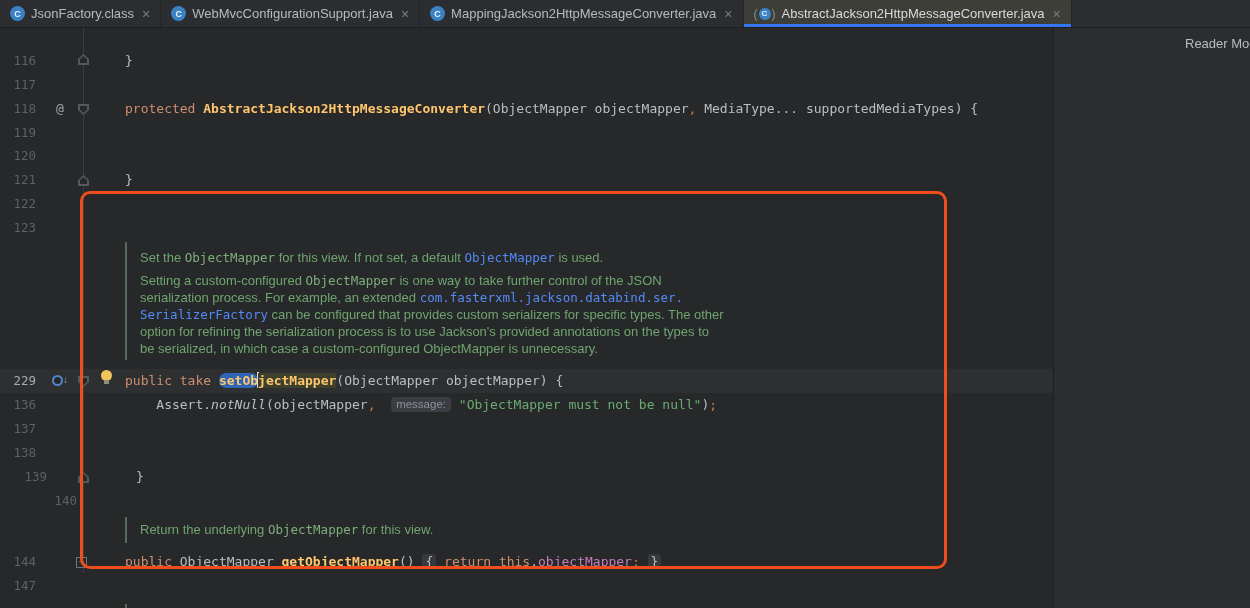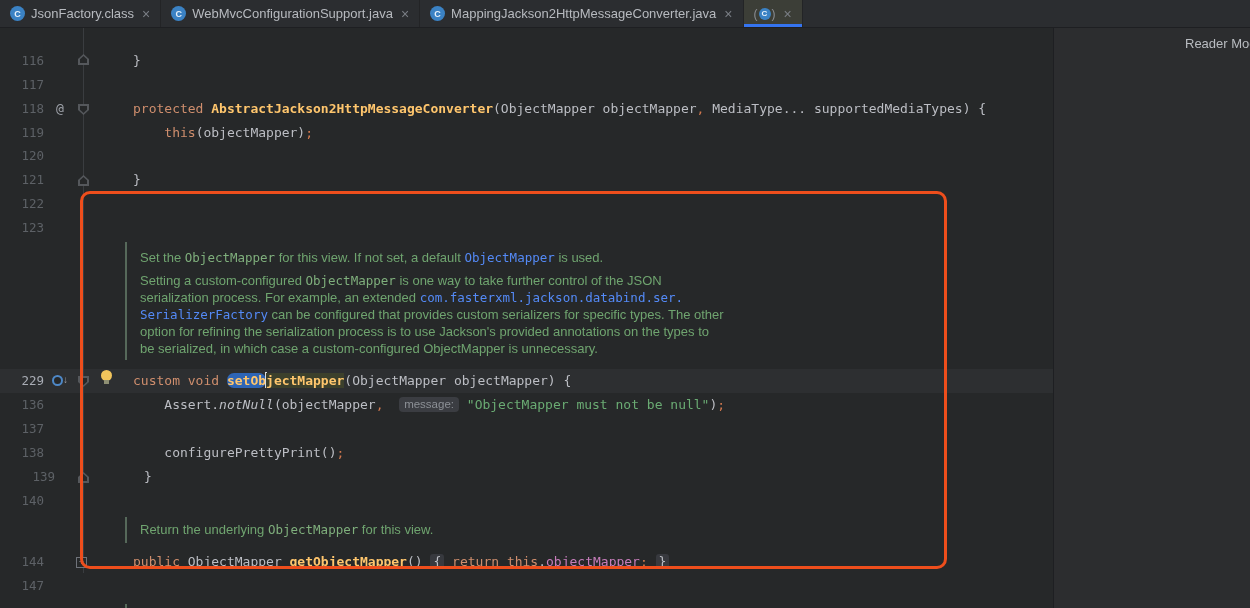--- a/index.html
+++ b/index.html
@@ -36,21 +36,21 @@
 
   
   .editor{position:absolute;left:0;top:28px;width:1250px;height:580px;background:var(--bg);}
   .curline{position:absolute;left:0;top:341px;width:1053px;height:24px;background:var(--curline);}
   .fold-guide{position:absolute;left:83px;top:0;width:1px;height:545px;background:var(--guide);}
   .right-sep{position:absolute;left:1053px;top:0;width:1px;height:580px;background:var(--sep);}
   .right-panel{position:absolute;left:1054px;top:0;width:196px;height:580px;background:var(--panel-bg);}
   .reader{position:absolute;left:131px;top:8px;font-size:13px;color:var(--reader);white-space:nowrap;}
 
   
-  .row{position:absolute;left:8px;height:24px;line-height:24px;width:1053px;}
+  .row{position:absolute;left:0;height:24px;line-height:24px;width:1053px;}
   .row .num{position:absolute;left:4px;width:32px;text-align:right;
     font-family:"DejaVu Sans Mono","Liberation Mono",monospace;font-size:12.5px;color:var(--lnum);}
   .row.cur .num{color:var(--lnum-active);}
   .row .code{position:absolute;left:125px;white-space:pre;
     font-family:"DejaVu Sans Mono","Liberation Mono",monospace;font-size:13px;color:var(--plain);}
   .s-kw{color:var(--kw);} .s-punct{color:var(--punct);} .s-plain{color:var(--plain);}
   .s-decl{color:var(--decl);font-weight:bold;} .s-field{color:var(--field);} .s-str{color:var(--str);}
   .s-ital{color:var(--plain);font-style:italic;}
   .x-sel{background:var(--sel-bg);border-radius:7px;} .x-hl{background:var(--hl-bg);}
   .s-caret{display:inline-block;width:2px;height:16px;background:var(--caret);
@@ -102,20 +102,21 @@
       <span class="label">WebMvcConfigurationSupport.java</span>
       <span class="close">×</span>
     </div>
     <div class="tab">
       <span class="cicon">C</span>
       <span class="label">MappingJackson2HttpMessageConverter.java</span>
       <span class="close">×</span>
     </div>
     <div class="tab active">
       <span class="aicon">(<span class="cicon">C</span>)</span>
+      <span class="label">AbstractJackson2HttpMessageConverter.java</span>
       <span class="close">×</span>
     </div>
   </div>
 
 <div class="editor">
   <div class="curline"></div>
   <div class="fold-guide"></div>
 
   <div id="code-layer">
       <div class="row" style="top: 21px;">
@@ -125,57 +126,55 @@
       <div class="row" style="top: 45px;">
         <span class="num">117</span>
         <span class="code"></span>
       </div>
       <div class="row" style="top: 69px;">
         <span class="num">118</span>
         <span class="code"><span class="s-kw">protected </span><span class="s-decl">AbstractJackson2HttpMessageConverter</span><span class="s-plain">(ObjectMapper objectMapper</span><span class="s-punct">,</span><span class="s-plain"> MediaType... supportedMediaTypes) {</span></span>
       </div>
       <div class="row" style="top: 93px;">
         <span class="num">119</span>
-        <span class="code"><span class="s-plain">    </span><span class="s-kw">this</span><span class="s-plain">(objectMapper)</span><span class="s-punct">;</span></span>
       </div>
       <div class="row" style="top: 116px;">
         <span class="num">120</span>
       </div>
       <div class="row" style="top: 140px;">
         <span class="num">121</span>
         <span class="code"><span class="s-plain">}</span></span>
       </div>
       <div class="row" style="top: 164px;">
         <span class="num">122</span>
         <span class="code"></span>
       </div>
       <div class="row" style="top: 188px;">
         <span class="num">123</span>
         <span class="code"></span>
       </div>
       <div class="row cur" style="top: 341px;">
         <span class="num">229</span>
-        <span class="code"><span class="s-kw">custom void </span><span class="s-decl x-sel">setOb</span><span class="s-caret"></span><span class="s-decl x-hl">jectMapper</span><span class="s-plain">(ObjectMapper objectMapper) {</span></span>
+        <span class="code"><span class="s-kw">public take </span><span class="s-decl x-sel">setOb</span><span class="s-caret"></span><span class="s-decl x-hl">jectMapper</span><span class="s-plain">(ObjectMapper objectMapper) {</span></span>
       </div>
       <div class="row" style="top: 365px;">
         <span class="num">136</span>
         <span class="code"><span class="s-plain">    Assert.</span><span class="s-ital">notNull</span><span class="s-plain">(objectMapper</span><span class="s-punct">,</span><span class="s-plain">  </span><span class="s-inlay">message:</span><span class="s-plain"> </span><span class="s-str">"ObjectMapper must not be null"</span><span class="s-plain">)</span><span class="s-punct">;</span></span>
       </div>
       <div class="row" style="top: 389px;">
         <span class="num">137</span>
       </div>
       <div class="row" style="top: 413px;">
         <span class="num">138</span>
-        <span class="code"><span class="s-plain">    configurePrettyPrint()</span><span class="s-punct">;</span></span>
       </div>
       <div class="row" style="top: 437px; margin-left: 11px;">
         <span class="num">139</span>
         <span class="code"><span class="s-plain">}</span></span>
       </div>
-      <div class="row" style="top: 461px;">
+      <div class="row" style="top: 461px; margin-left: 41px;">
         <span class="num">140</span>
         <span class="code"></span>
       </div>
       <div class="row" style="top: 522px;">
         <span class="num">144</span>
         <span class="code"><span class="s-kw">public </span><span class="s-plain">ObjectMapper </span><span class="s-decl">getObjectMapper</span><span class="s-plain">() </span><span class="s-foldbox">{</span><span class="s-plain"> </span><span class="s-kw">return </span><span class="s-kw">this</span><span class="s-plain">.</span><span class="s-field">objectMapper</span><span class="s-punct">;</span><span class="s-plain"> </span><span class="s-foldbox">}</span></span>
       </div>
       <div class="row" style="top: 546px;">
         <span class="num">147</span>
         <span class="code"></span>

